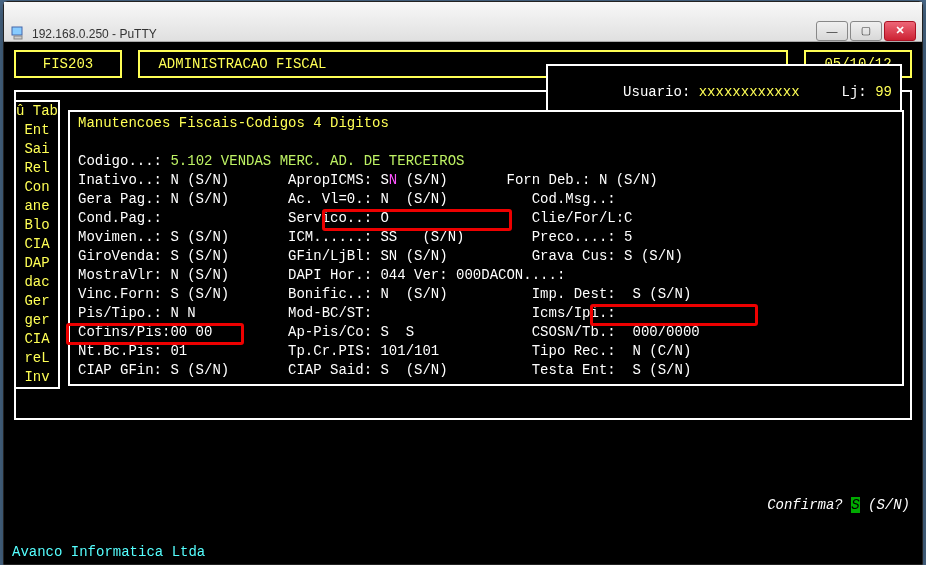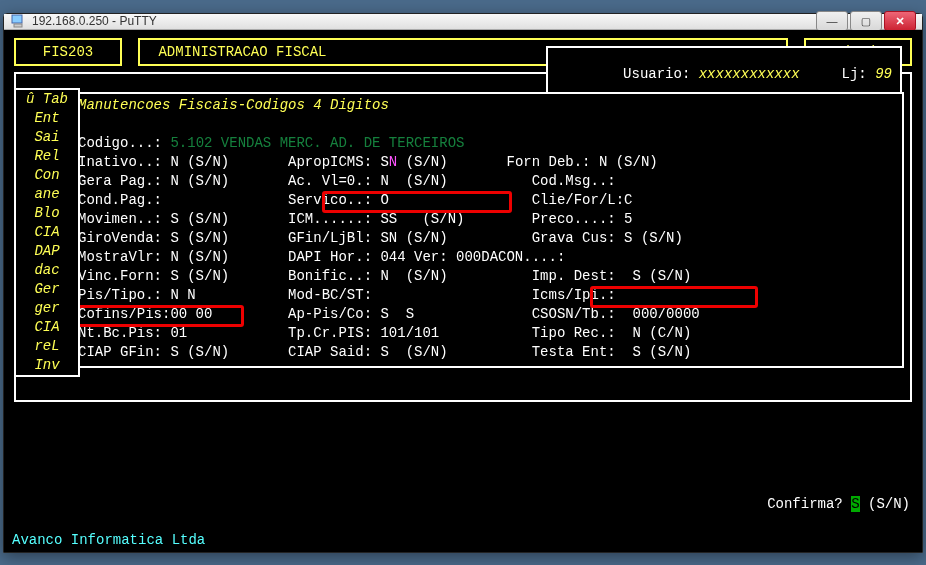--- a/index.html
+++ b/index.html
@@ -15,24 +15,24 @@
   overflow: hidden;
 }
 .window {
   width: 920px;
   background: #fff;
   border: 1px solid #222;
   border-radius: 4px 4px 0 0;
   box-shadow: 0 4px 16px rgba(0,0,0,0.4);
 }
 .titlebar {
-  height: 16px;
+  height: 40px;
   background: linear-gradient(#f8f8f8,#e0e0e0);
   display: flex;
-  align-items: center;
+  align-items: flex-end;
   padding: 0 6px;
   border-bottom: 1px solid #aaa;
 }
 .titlebar .icon {
   width: 16px; height: 16px; margin-right: 6px;
   display: inline-flex; align-items: center; justify-content: center;
 }
 .titlebar .title { font-family: "Segoe UI", sans-serif; font-size: 12px; color: #333; flex: 1; }
 .winbtns { display: flex; gap: 0; }
 .winbtn {
@@ -45,27 +45,27 @@
 }
 .winbtn.close { background: linear-gradient(#e67,#c23); color:#fff; border-color:#a12; font-weight:bold;}
 .term {
   background: #000;
   padding: 8px 10px 4px 10px;
   color: #ccc;
   position: relative;
   height: 522px;
 }
 .row { white-space: pre; line-height: 19px; height: 19px; }
-.yellow { color: #ffff55; font-style: italic; }
-.cyan  { color: #15803d; }
+.yellow { color: #ffff55; }
+.cyan  { color: #bef264; }
 .white { color: #ffffff; }
 .magenta { color: #ff55ff; }
 .greenbg { background:#00aa00; color:#000; }
 .boxtop {
-  display: flex; gap: 4px; margin-bottom: 6px;
+  display: flex; gap: 4px; margin-bottom: 12px;
 }
 .boxcell {
   border: 2px solid #ffff55;
   color: #ffff55;
   padding: 4px 10px;
   white-space: pre;
 }
 .bigborder {
   border: 2px solid #fff;
   padding: 2px 6px 4px 6px;
@@ -77,43 +77,44 @@
   right: 8px; top: -28px;
   border: 2px solid #fff;
   padding: 2px 8px;
   background: #000;
   white-space: pre;
 }
 .sidecol {
   position: absolute;
   left: 10px; top: 58px;
   border: 2px solid #fff;
-  padding: 0 10px;
+  padding: 0 0;
   background:#000;
 }
 .sidecol .row { height: 19px; }
 .innerbox {
   border: 2px solid #fff;
   margin-left: 46px;
   margin-top: 16px;
   padding: 2px 8px 4px 8px;
   position: relative;
   background:#000;
 }
 .redbox {
   position: absolute;
   border: 3px solid #e00;
   border-radius: 3px;
   pointer-events: none;
 }
 .confirm {
   position: absolute;
   right: 12px;
-  bottom: 24px;
+  bottom: 35px;
   white-space: pre;
+  font-style: italic;
 }
 .footer {
   position: absolute;
   left: 8px;
   bottom: 4px;
   color: #55ffff;
 }
 </style>
 </head>
 <body>

